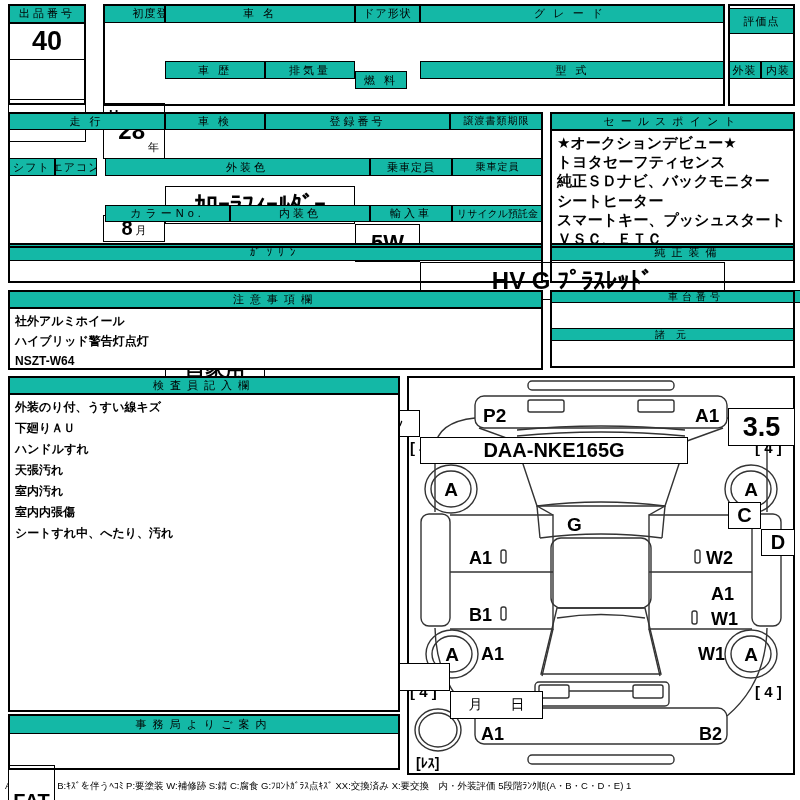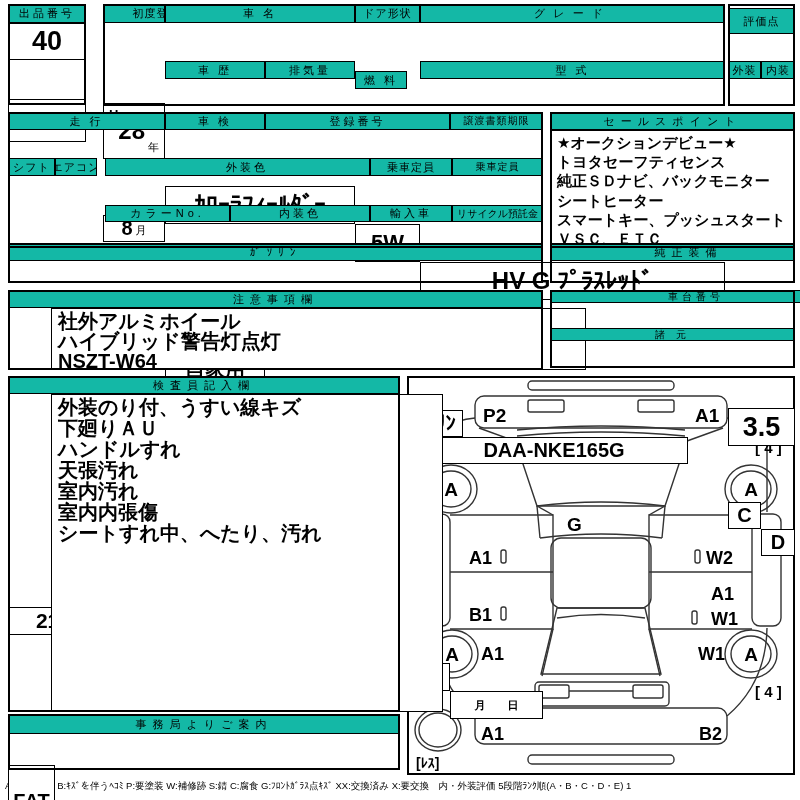--- a/index.html
+++ b/index.html
@@ -9,25 +9,25 @@
   .hd{background:#14b8a6;border:1px solid #000;display:flex;align-items:center;justify-content:center;
       font-size:11px;letter-spacing:3px;white-space:nowrap;overflow:hidden;z-index:1;}
   .hd.tight{letter-spacing:1px;}
   .hd.small{font-size:10px;letter-spacing:1px;}
   .cl{background:#fff;border:1px solid #000;display:flex;align-items:center;justify-content:center;
       font-weight:bold;white-space:nowrap;overflow:hidden;z-index:1;position:relative;}
   .frame{border:2px solid #000;pointer-events:none;z-index:5;background:transparent;}
   .bodytext{background:#fff;border:1px solid #000;font-weight:bold;white-space:pre-line;
             padding:2px 6px;z-index:1;overflow:hidden;}
   .f27{font-size:27px;} .f24{font-size:24px;} .f22{font-size:22px;} .f21{font-size:21px;}
-  .f20{font-size:20px;} .f16{font-size:20px;margin-left:43px;} .f15{font-size:15px;}
+  .f20{font-size:20px;} .f16{font-size:12px;} .f15{font-size:15px;}
   .unit{font-size:11px;font-weight:normal;margin-left:5px;}
   .sup{font-size:13px;align-self:flex-start;margin-top:3px;}
   .unitbot{font-size:11px;font-weight:normal;align-self:flex-end;margin-bottom:3px;margin-left:3px;}
-  .thin{font-weight:bold;font-size:11px;}
+  .thin{font-weight:normal;font-size:14px;}
   #footer{font-size:9.5px;white-space:nowrap;font-weight:normal;}
   svg text{font-family:"Liberation Sans","DejaVu Sans",sans-serif;font-weight:bold;fill:#000;}
 </style>
 </head>
 <body>
 
 <div class="abs hd" style="left:8px;top:4px;width:78px;height:19px;">出品番号</div>
 <div class="abs cl f27" style="left:8px;top:23px;width:78px;height:37px;">40</div>
 <div class="abs cl" style="left:8px;top:62px;width:78px;height:43px;"></div>
 <div class="abs frame" style="left:8px;top:4px;width:78px;height:101px;"></div>

